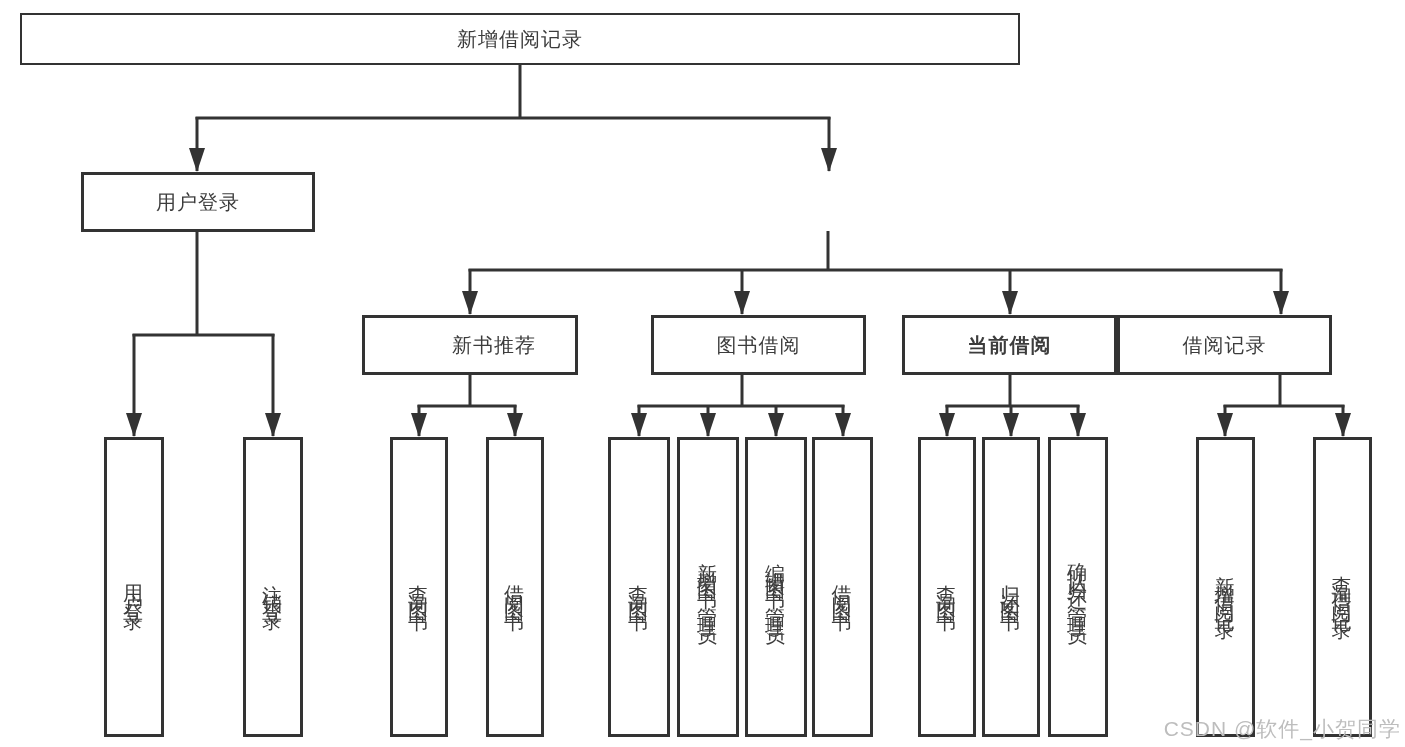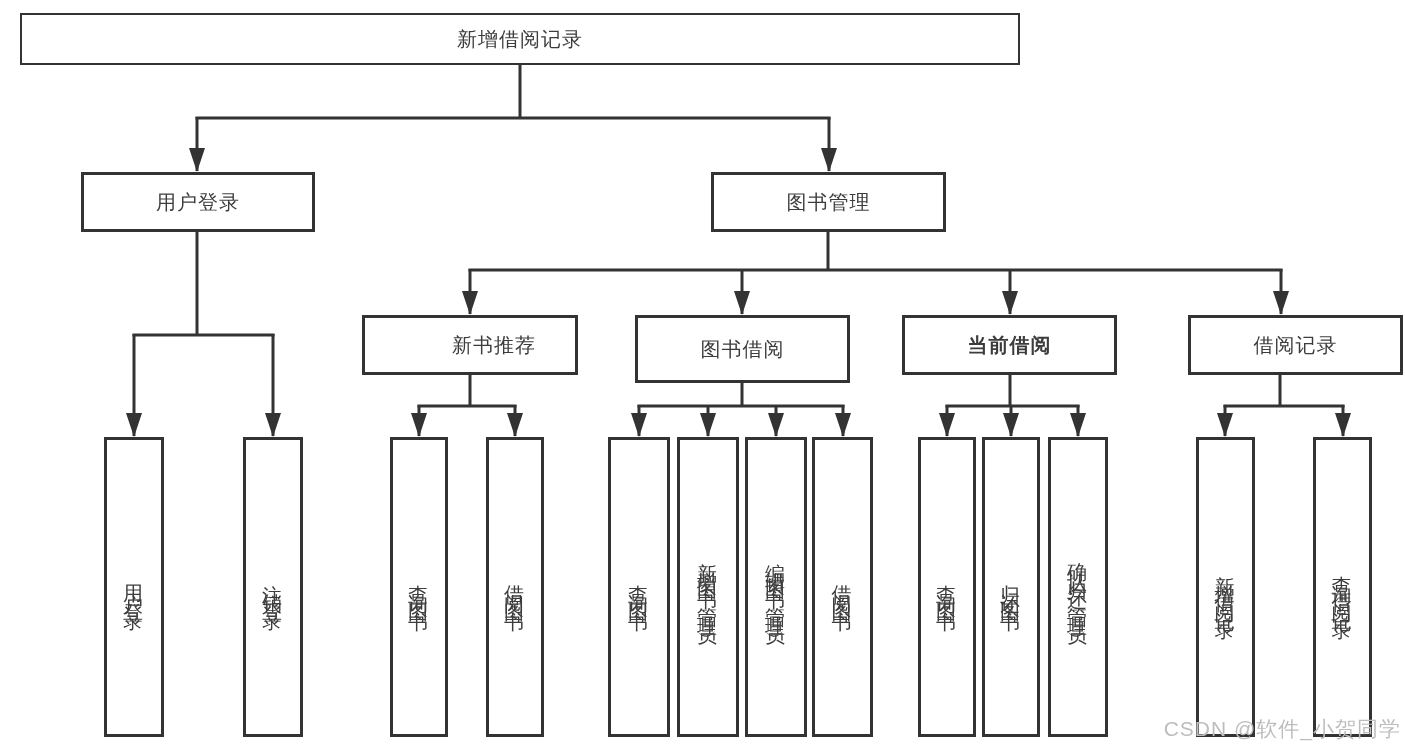--- a/index.html
+++ b/index.html
@@ -111,26 +111,25 @@
 
     <line x1="1280" y1="374" x2="1280" y2="407"></line>
     <line x1="1223.5" y1="406" x2="1344.5" y2="406"></line>
     <line x1="1225" y1="405" x2="1225" y2="436" marker-end="url(#arrow)"></line>
     <line x1="1343" y1="405" x2="1343" y2="436" marker-end="url(#arrow)"></line>
   </svg>
 
   <div class="node root" style="left:20px;top:13px;width:1000px;height:52px;">新增借阅记录</div>
 
   <div class="node" style="left:81px;top:172px;width:234px;height:60px;">用户登录</div>
-  <div class="node" style="left:711px;top:172px;width:235px;height:60px;">图书管理</div>
 
   <div class="node" style="left:362px;top:315px;width:216px;height:60px;padding-left:48px;">新书推荐</div>
-  <div class="node" style="left:635px;top:315px;width:215px;height:68px;">图书借阅</div>
+  <div class="node" style="left:651px;top:315px;width:215px;height:60px;">图书借阅</div>
   <div class="node" style="left:902px;top:315px;width:215px;height:60px;font-weight:bold;">当前借阅</div>
-  <div class="node" style="left:1188px;top:315px;width:215px;height:60px;">借阅记录</div>
+  <div class="node" style="left:1117px;top:315px;width:215px;height:60px;">借阅记录</div>
 
   <div class="leaf" style="left:104px;width:60px;">
     <span class="vtext">用户登录</span>
   </div>
   <div class="leaf" style="left:243px;width:60px;">
     <span class="vtext">注销登录</span>
   </div>
 
   <div class="leaf" style="left:390px;width:58px;">
     <span class="vtext">查询图书</span>

